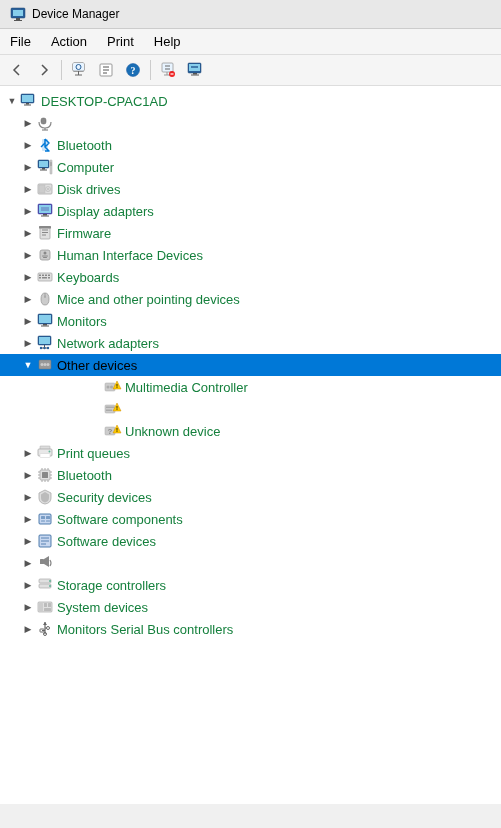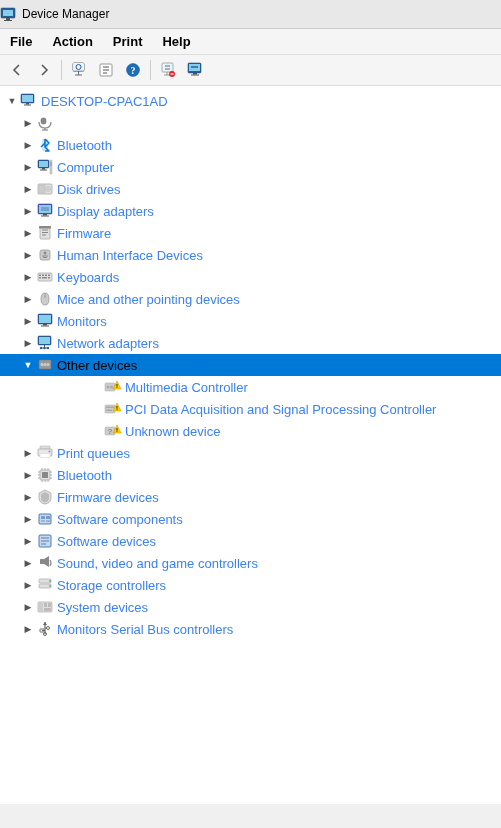--- a/index.html
+++ b/index.html
@@ -7,21 +7,21 @@
       font-family: 'Segoe UI', Tahoma, Geneva, Verdana, sans-serif;
       font-size: 13px;
       background: #f0f0f0;
       width: 501px;
       height: 828px;
       overflow: hidden;
     }
     .title-bar {
       background: #e8e8e8;
       border-bottom: 1px solid #ccc;
-      padding: 6px 0;
+      padding: 6px 10px;
       display: flex;
       align-items: center;
       gap: 6px;
     }
     .title-bar-icon {
       width: 16px; height: 16px;
       display: inline-flex; align-items: center; justify-content: center;
     }
     .title-bar-text {
       font-size: 12px;
@@ -32,21 +32,20 @@
       background: #f5f5f5;
       border-bottom: 1px solid #ddd;
       display: flex;
       padding: 2px 0;
     }
     .menu-item {
       padding: 3px 10px;
       cursor: pointer;
       font-size: 13px;
       color: #000;
-      font-weight: bold;
     }
     .toolbar {
       background: #f5f5f5;
       border-bottom: 1px solid #ddd;
       padding: 3px 4px;
       display: flex;
       align-items: center;
       gap: 1px;
     }
     .toolbar-btn {
@@ -93,21 +92,21 @@
     }
     .node-icon {
       width: 18px; height: 16px;
       display: inline-flex; align-items: center; justify-content: center;
       margin-right: 3px;
       flex-shrink: 0;
       font-size: 13px;
     }
     .node-label {
       font-size: 13px;
-      color: #3b82f6;
+      color: #15803d;
     }
     .indent-1 { padding-left: 4px; }
     .indent-2 { padding-left: 20px; }
     .indent-3 { padding-left: 52px; margin-left: 36px; }
 
     
     .icon-computer { color: #2a6099; }
     .icon-bluetooth { color: #0078d7; }
     .icon-monitor { color: #2a6099; }
   </style>
@@ -393,21 +392,20 @@
     <span class="expand-placeholder"></span>
     <span class="node-icon">
       <svg width="18" height="16" viewBox="0 0 18 16">
         <rect x="1" y="4" width="10" height="8" rx="1" fill="#ccc" stroke="#aaa" stroke-width="0.5"></rect>
         <rect x="2" y="5.5" width="8" height="1.5" fill="#aaa"></rect>
         <rect x="2" y="8.5" width="6" height="1.5" fill="#aaa"></rect>
         <polygon points="13,2 9,10 17,10" fill="#ffcc00" stroke="#cc8800" stroke-width="0.5"></polygon>
         <text x="13" y="9" text-anchor="middle" fill="#000" font-size="6" font-weight="bold">!</text>
       </svg>
     </span>
-    <span class="node-label">PCI Data Acquisition and Signal Processing Controller</span>
   </div>
 
   <div class="tree-node indent-3">
     <span class="expand-placeholder"></span>
     <span class="node-icon">
       <svg width="18" height="16" viewBox="0 0 18 16">
         <rect x="1" y="4" width="10" height="8" rx="1" fill="#ccc" stroke="#aaa" stroke-width="0.5"></rect>
         <text x="6" y="10.5" text-anchor="middle" fill="#888" font-size="8" font-weight="bold">?</text>
         <polygon points="13,2 9,10 17,10" fill="#ffcc00" stroke="#cc8800" stroke-width="0.5"></polygon>
         <text x="13" y="9" text-anchor="middle" fill="#000" font-size="6" font-weight="bold">!</text>
@@ -453,21 +451,21 @@
   </div>
 
   <div class="tree-node indent-2">
     <span class="expand-btn">▶</span>
     <span class="node-icon">
       <svg width="16" height="16" viewBox="0 0 16 16">
         <path d="M8 1 L14 4 L14 9 Q14 14 8 15 Q2 14 2 9 L2 4 Z" fill="#ddd" stroke="#aaa" stroke-width="0.8"></path>
         <path d="M8 3 L12 5.5 L12 9 Q12 12.5 8 13.5 Q4 12.5 4 9 L4 5.5 Z" fill="#bbb"></path>
       </svg>
     </span>
-    <span class="node-label">Firmware devices</span>
+    <span class="node-label">Security devices</span>
   </div>
 
   <div class="tree-node indent-2">
     <span class="expand-btn">▶</span>
     <span class="node-icon">
       <svg width="16" height="16" viewBox="0 0 16 16">
         <rect x="2" y="3" width="12" height="10" rx="1" fill="#c8d8f0" stroke="#2a6099" stroke-width="0.8"></rect>
         <rect x="4" y="5" width="4" height="3" rx="0.5" fill="#2a6099" opacity="0.5"></rect>
         <rect x="9" y="5" width="4" height="3" rx="0.5" fill="#2a6099" opacity="0.5"></rect>
         <rect x="4" y="9" width="4" height="2" rx="0.5" fill="#2a6099" opacity="0.3"></rect>
@@ -492,21 +490,20 @@
 
   <div class="tree-node indent-2">
     <span class="expand-btn">▶</span>
     <span class="node-icon">
       <svg width="16" height="16" viewBox="0 0 16 16">
         <rect x="3" y="4" width="4" height="5" rx="0.5" fill="#888"></rect>
         <path d="M7 4 L12 1 L12 12 L7 9 Z" fill="#888"></path>
         <path d="M13 5 Q15 8 13 11" fill="none" stroke="#888" stroke-width="1.2"></path>
       </svg>
     </span>
-    <span class="node-label">Sound, video and game controllers</span>
   </div>
 
   <div class="tree-node indent-2">
     <span class="expand-btn">▶</span>
     <span class="node-icon">
       <svg width="16" height="16" viewBox="0 0 16 16">
         <rect x="2" y="2" width="12" height="4" rx="1" fill="#e0e0e0" stroke="#aaa" stroke-width="0.7"></rect>
         <rect x="2" y="7" width="12" height="4" rx="1" fill="#e0e0e0" stroke="#aaa" stroke-width="0.7"></rect>
         <circle cx="13" cy="4" r="1" fill="#4a8" opacity="0.8"></circle>
         <circle cx="13" cy="9" r="1" fill="#4a8" opacity="0.8"></circle>

